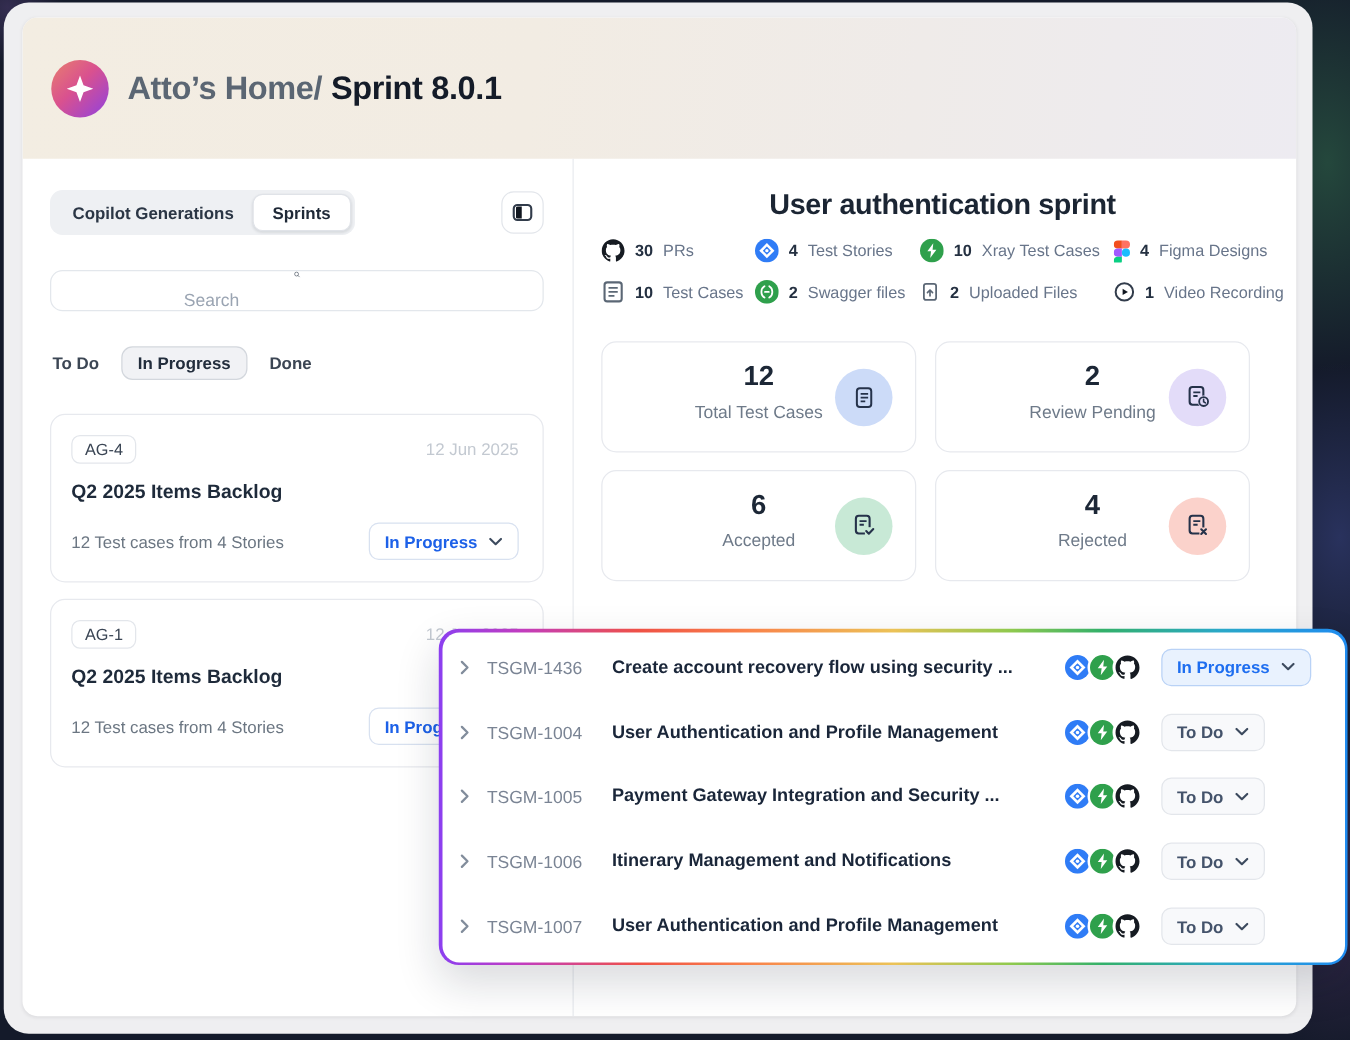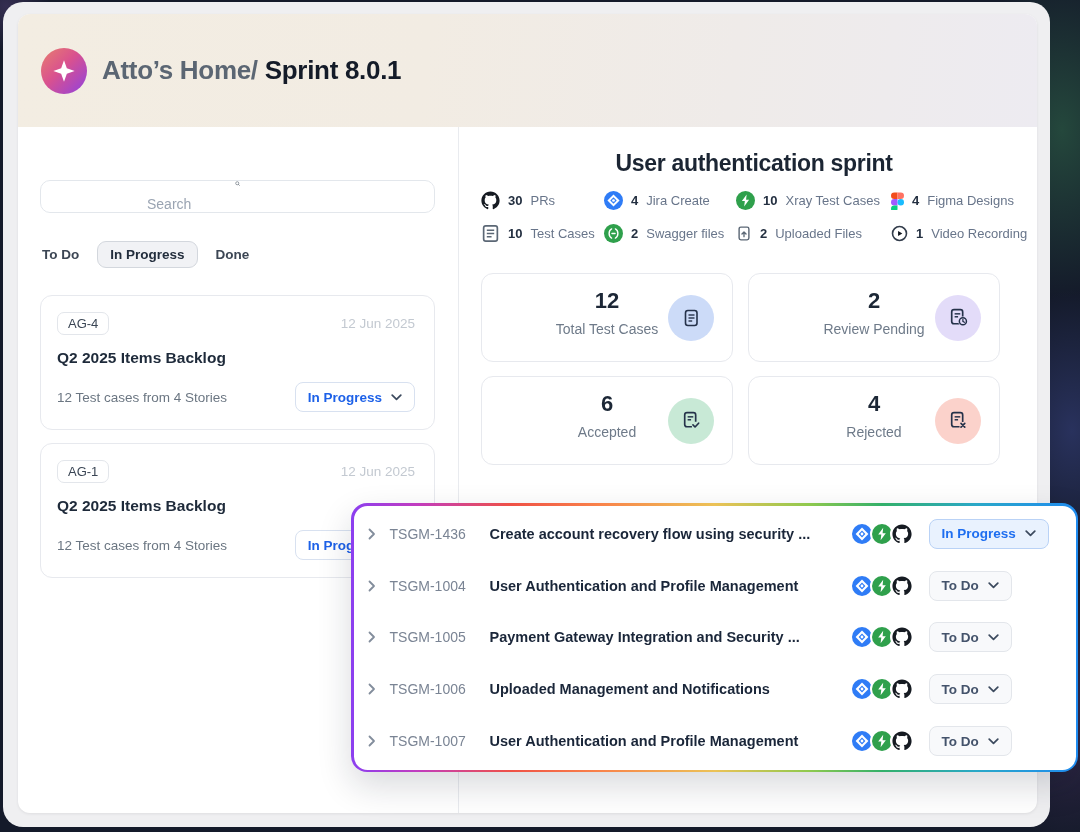--- a/index.html
+++ b/index.html
@@ -168,20 +168,32 @@
     <div class="header-title">
       <span class="crumb">Atto’s Home/</span>
       <span class="current">Sprint 8.0.1</span>
     </div>
   </div>
 
   <div class="app-body">
 
     <div class="left-panel">
 
+      <div class="seg-row">
+        <div class="segmented">
+          <div class="seg-item">Copilot Generations</div>
+          <div class="seg-item active">Sprints</div>
+        </div>
+        <div class="panel-toggle">
+          <svg width="18" height="18" viewBox="0 0 18 18">
+            <rect x="2" y="3" width="14" height="12" rx="3" fill="none" stroke="#323c4b" stroke-width="1.7"></rect>
+            <path d="M5 4.2 h3.4 v9.6 H5 a2 2 0 0 1 -1.2 -.6 V4.8 Z" fill="#10161f"></path>
+          </svg>
+        </div>
+      </div>
 
       <div class="search-box">
         <svg width="19" height="19" viewBox="0 0 20 20">
           <circle cx="9" cy="9" r="6.2" fill="none" stroke="#3f4a59" stroke-width="2"></circle>
           <line x1="13.8" y1="13.8" x2="18" y2="18" stroke="#3f4a59" stroke-width="2" stroke-linecap="round"></line>
         </svg>
         <input type="text" placeholder="Search" style="">
       </div>
 
       <div class="chips-row">
@@ -236,21 +248,21 @@
               <use href="#ic-github"></use>
             </svg>
           <span class="num">30</span>
             <span class="lbl">PRs</span>
         </div>
         <div class="stat-item">
           <svg class="round-ic" viewBox="0 0 20 20">
               <use href="#ic-jira"></use>
             </svg>
           <span class="num">4</span>
-            <span class="lbl">Jira Create</span>
+            <span class="lbl">Test Stories</span>
         </div>
         <div class="stat-item">
           <svg class="round-ic" viewBox="0 0 20 20">
               <use href="#ic-xray"></use>
             </svg>
           <span class="num">10</span>
             <span class="lbl">Xray Test Cases</span>
         </div>
         <div class="stat-item">
           <svg class="round-ic" style="width:13px" viewBox="0 0 12 15">
@@ -455,21 +467,21 @@
           <path d="M1.2 1.2 L5.5 5.4 L9.8 1.2" fill="none" stroke="#3c4a5e" stroke-width="1.7" stroke-linecap="round" stroke-linejoin="round"></path>
           </svg>
       </div>
     </div>
 
     <div class="tc-row">
       <svg class="row-chevron" width="8" height="12" viewBox="0 0 8 12">
         <path d="M1.5 1.5 L6 6 L1.5 10.5" fill="none" stroke="#828d9c" stroke-width="1.8" stroke-linecap="round" stroke-linejoin="round"></path>
         </svg>
       <span class="tc-key">TSGM-1006</span>
-      <span class="tc-title">Uploaded Management and Notifications</span>
+      <span class="tc-title">Itinerary Management and Notifications</span>
       <div class="icon-trio">
         <span class="trio-ic">
             <svg width="20" height="20" viewBox="0 0 20 20">
               <use href="#ic-jira"></use>
             </svg>
           </span>
         <span class="trio-ic">
             <svg width="20" height="20" viewBox="0 0 20 20">
               <use href="#ic-xray"></use>
             </svg>

